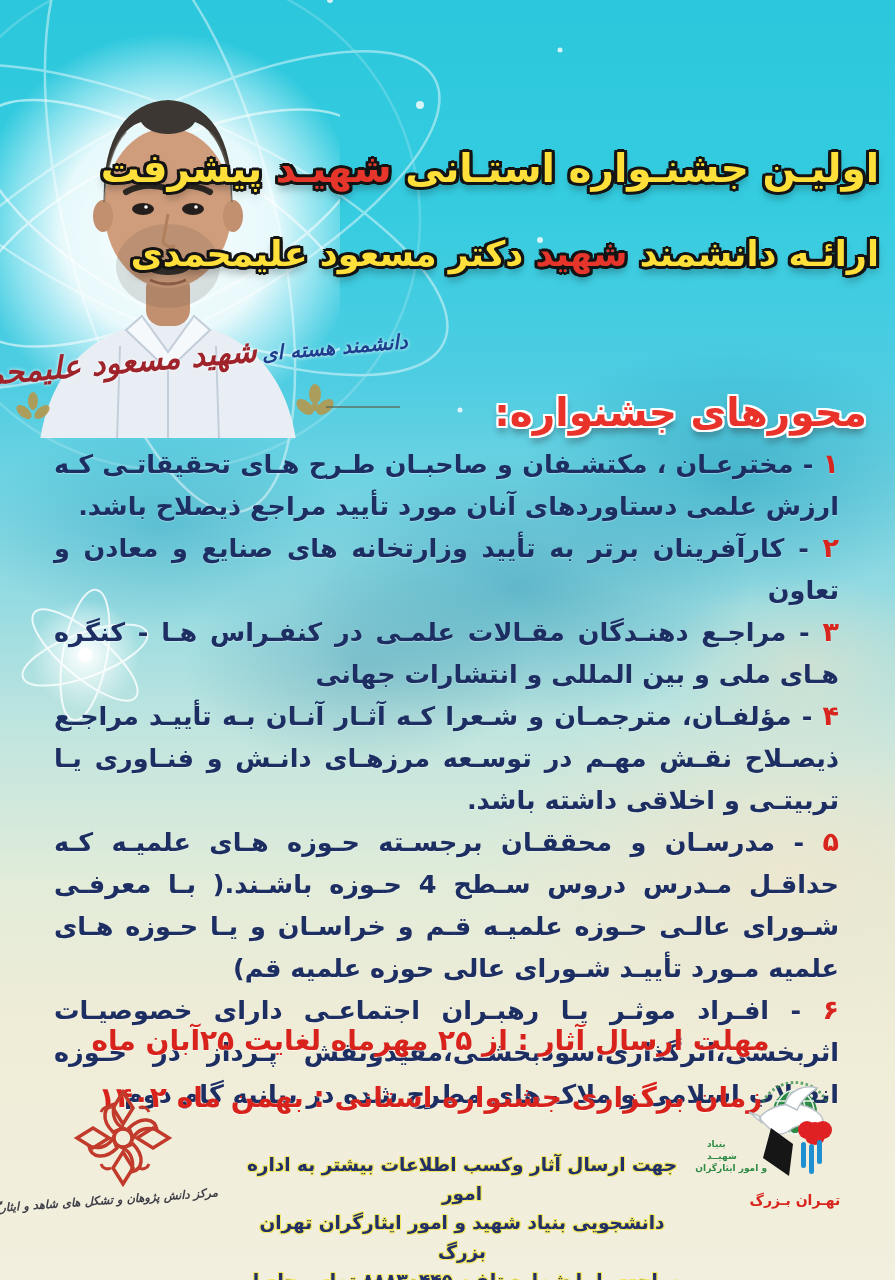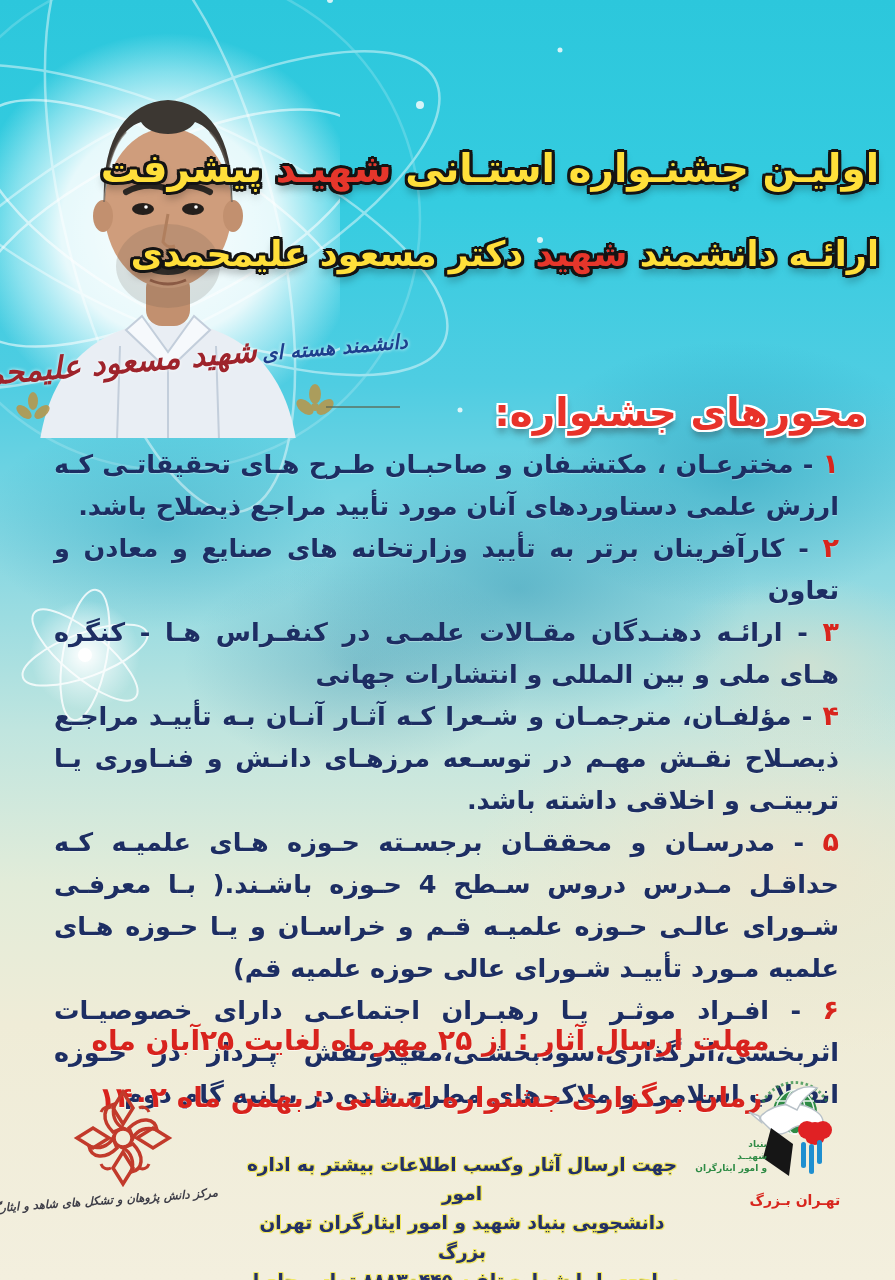--- a/index.html
+++ b/index.html
@@ -116,21 +116,21 @@
   .left-logo .caption {
     margin-top:4px; font-size:11.5px; font-style:italic; font-weight:bold;
     color:#3e3e48; direction:rtl; transform:rotate(-4deg); white-space:nowrap;
   }
 
   
   .right-logo { right:20px; top:1072px; width:160px; text-align:center; }
   .right-logo .org-name {
     position:absolute; right:108px; top:66px; width:60px;
     font-size:9px; line-height:12px; font-weight:bold;
-    color:#2e8b45; direction:rtl; text-align:right; white-space:nowrap;
+    color:#2e8b45; direction:rtl; text-align:left; white-space:nowrap;
   }
   .right-logo .city {
     margin-top:0; font-size:14px; font-weight:bold;
     color:#d8251d; letter-spacing:3px; direction:rtl;
   }
 </style>
 </head>
 <body>
 
 <div class="poster">
@@ -253,21 +253,21 @@
       <span class="txt">مخترعـان ، مکتشـفان و صاحبـان طـرح هـای تحقیقاتـی کـه ارزش علمی دستاوردهای آنان مورد تأیید مراجع ذیصلاح باشد.</span>
     </div>
     <div class="list-item">
       <span class="num">۲</span>
       <span class="sep">-</span>
       <span class="txt">کارآفرینان برتر به تأیید وزارتخانه های صنایع و معادن و تعاون</span>
     </div>
     <div class="list-item">
       <span class="num">۳</span>
       <span class="sep">-</span>
-      <span class="txt">ارائـه دهنـدگان مقـالات علمـی در کنفـراس هـا - کنگره هـای ملی و بین المللی و انتشارات جهانی</span>
+      <span class="txt">مراجـع دهنـدگان مقـالات علمـی در کنفـراس هـا - کنگره هـای ملی و بین المللی و انتشارات جهانی</span>
     </div>
     <div class="list-item">
       <span class="num">۴</span>
       <span class="sep">-</span>
       <span class="txt">مؤلفـان، مترجمـان و شـعرا کـه آثـار آنـان بـه تأییـد مراجـع ذیصـلاح نقـش مهـم در توسـعه مرزهـای دانـش و فنـاوری یـا تربیتـی و اخلاقی داشته باشد.</span>
     </div>
     <div class="list-item">
       <span class="num">۵</span>
       <span class="sep">-</span>
       <span class="txt">مدرسـان و محققـان برجسـته حـوزه هـای علمیـه کـه حداقـل مـدرس دروس سـطح 4 حـوزه باشـند.( بـا معرفـی شـورای عالـی حـوزه علمیـه قـم و خراسـان و یـا حـوزه هـای علمیه مـورد تأییـد شـورای عالی حوزه علمیه قم)</span>

